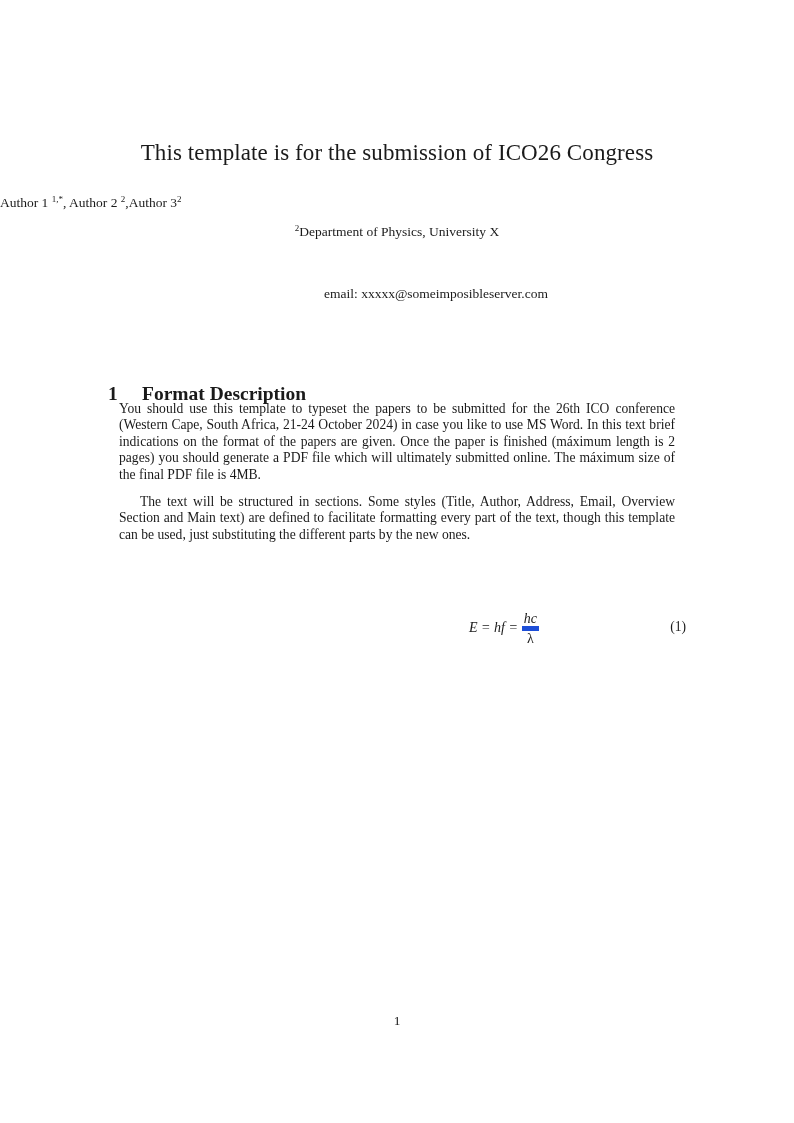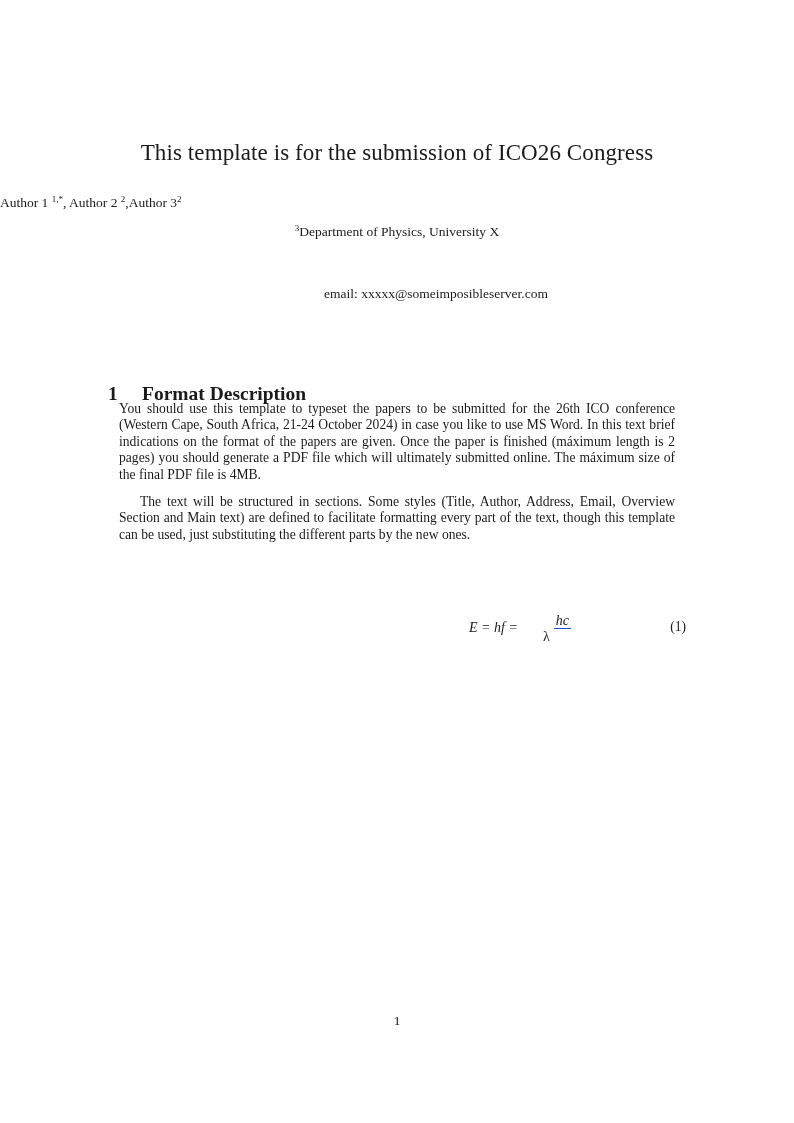--- a/index.html
+++ b/index.html
@@ -41,21 +41,21 @@
   .equation {
     position: absolute; left: 108px; top: 608px; width: 578px; height: 40px;
   }
   .eq-main {
     position: absolute; left: 361px; top: 0; height: 40px;
     font-family: "Liberation Serif", serif; font-size: 14px;
     display: flex; align-items: center;
   }
   .eq-main .lhs { font-style: italic; }
   .frac { display: inline-flex; flex-direction: column; align-items: center; margin-left: 4px; }
-  .frac .numr { font-style: italic; border-bottom: 1px solid #1d4ed8; padding: 0 2px; line-height: 15px; margin-left: 32px; }
+  .frac .numr { font-style: italic; border-bottom: 5px solid #1d4ed8; padding: 0 2px; line-height: 15px; }
   .frac .den { font-style: normal; line-height: 15px; }
   .eq-num {
     position: absolute; right: 0; top: 11px;
     font-family: "Liberation Serif", serif; font-size: 13.6px;
   }
   .page-number {
     position: absolute; left: 0; width: 794px; top: 1013px; text-align: center;
     font-family: "Liberation Serif", serif; font-size: 13.5px;
   }
 </style>
@@ -66,21 +66,21 @@
 
   <div class="title">This template is for the submission of ICO26 Congress</div>
 
   <div class="authors">
     <span>Author 1</span>
     <sup>1,*</sup><span>, </span><span>Author 2</span>
     <sup>2</sup><span>,</span><span>Author 3</span><sup>2</sup>
   </div>
 
   <div class="affils">
-    <div><sup>3</sup><span>Department of Physics, University X</span></div>
+    <div><sup>2</sup><span>Department of Physics, University X</span></div>
   </div>
 
   <div class="email">email: xxxxx@someimposibleserver.com</div>
 
   <div class="section-heading">
     <span class="num">1</span><span>Format Description</span>
   </div>
 
   <div class="body">
     <p>You should use this template to typeset the papers to be submitted for the 26th ICO conference (Western Cape, South Africa, 21-24 October 2024) in case you like to use MS Word. In this text brief indications on the format of the papers are given. Once the paper is finished (máximum length is 2 pages) you should generate a PDF file which will ultimately submitted online. The máximum size of the final PDF file is 4MB.</p>

